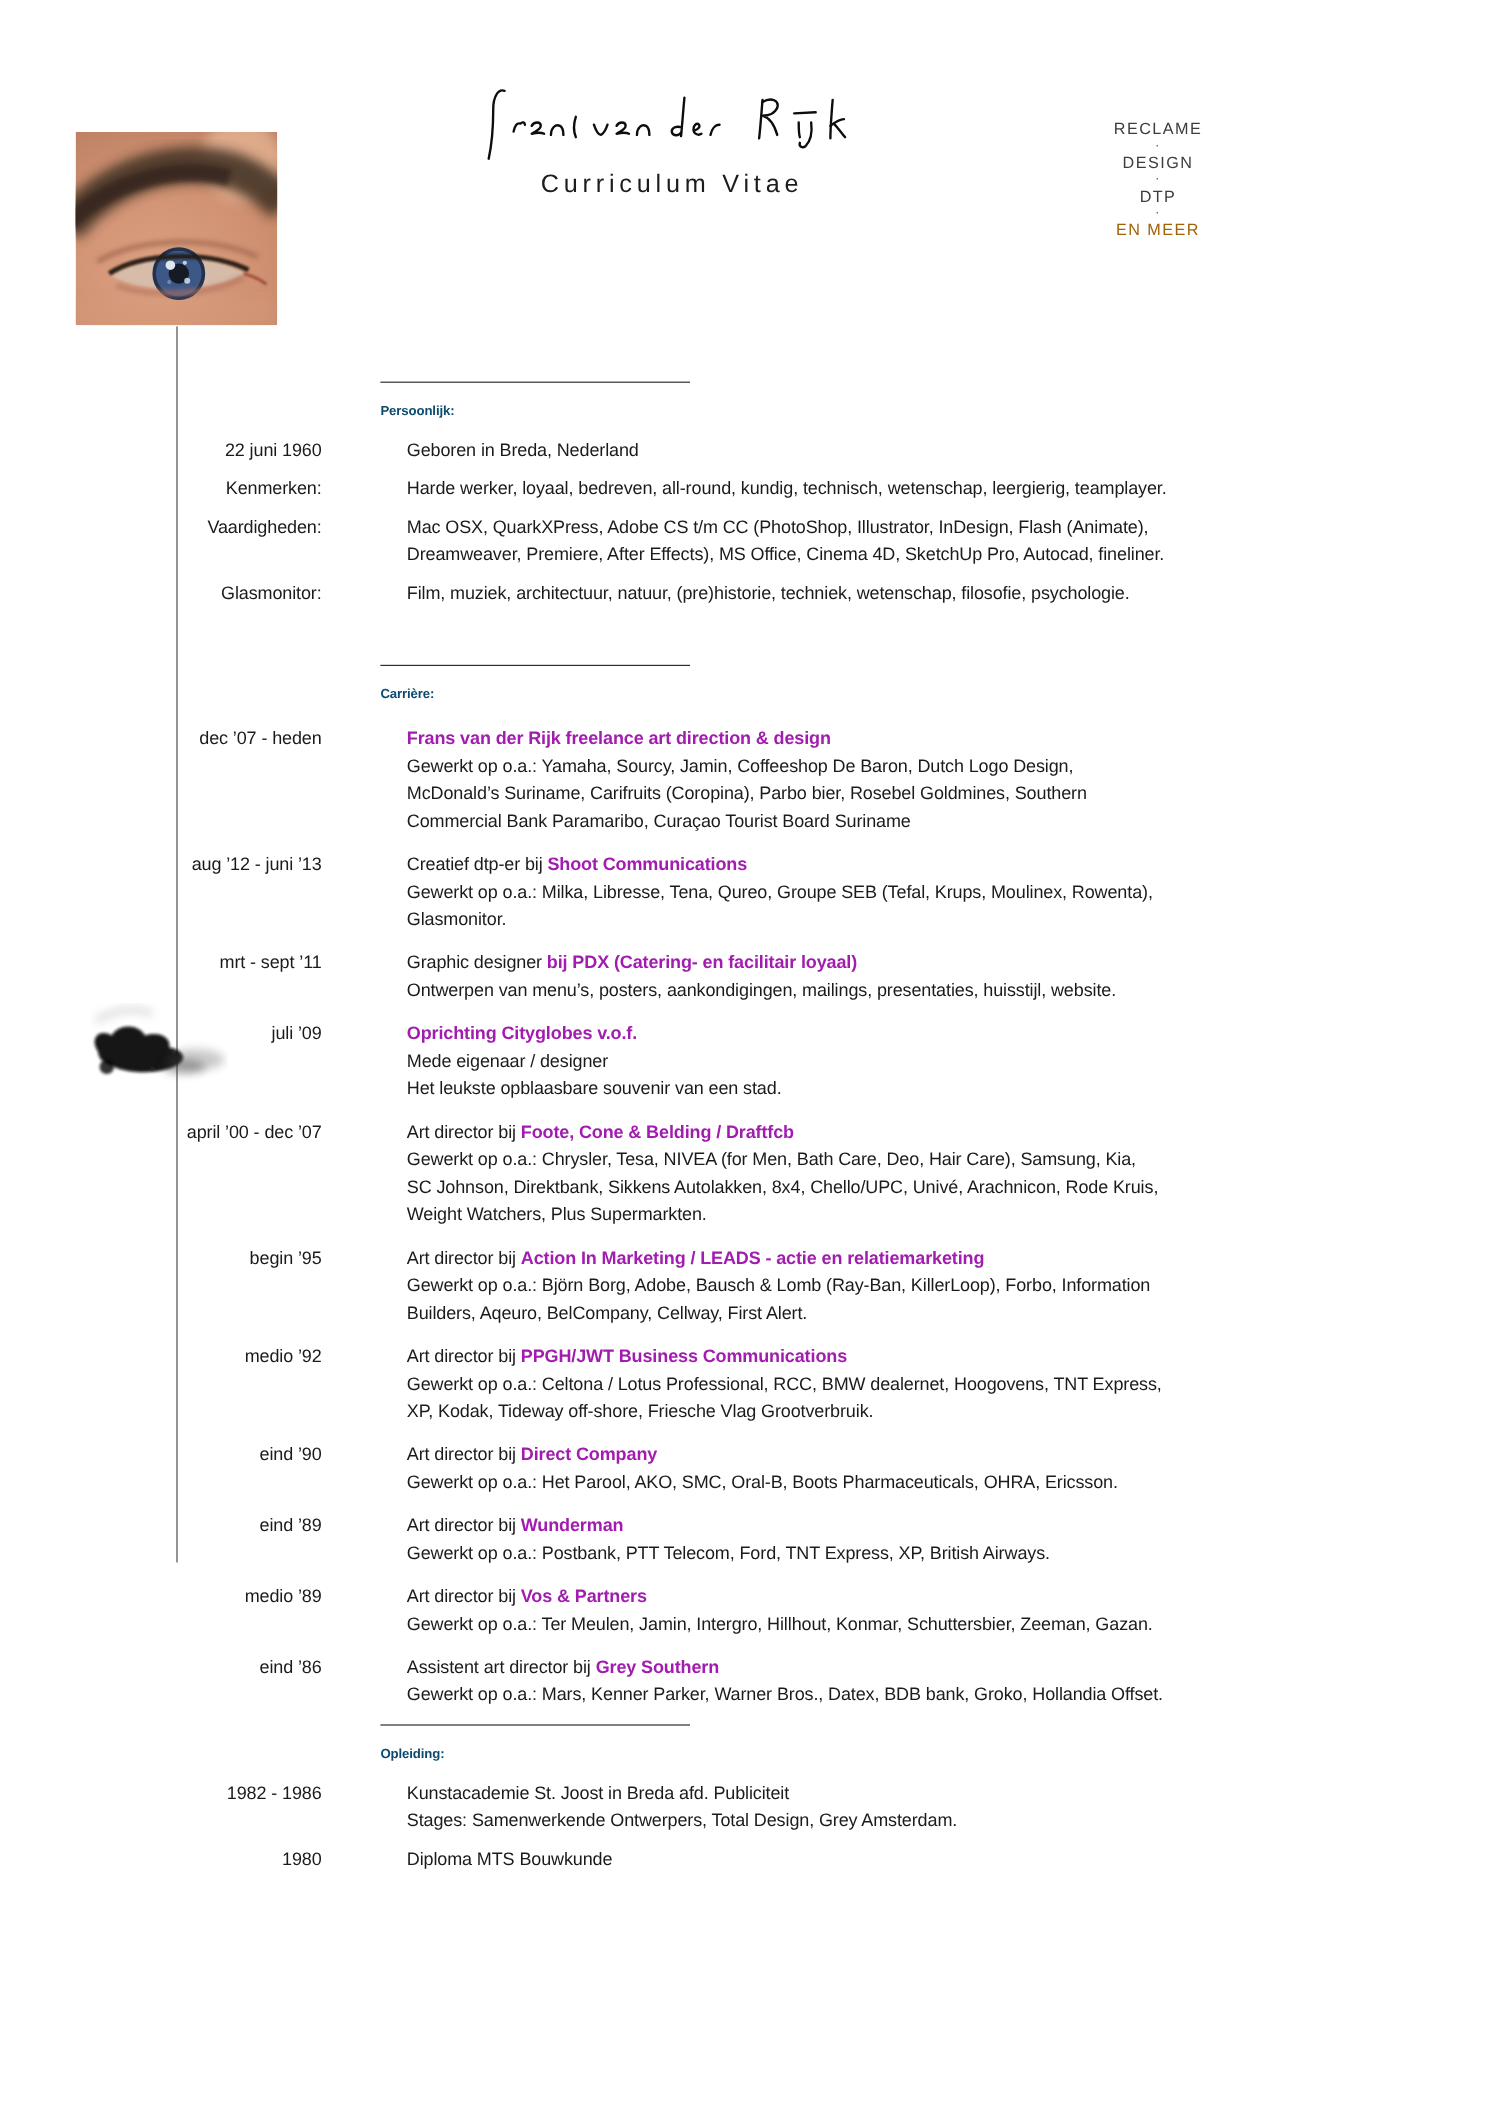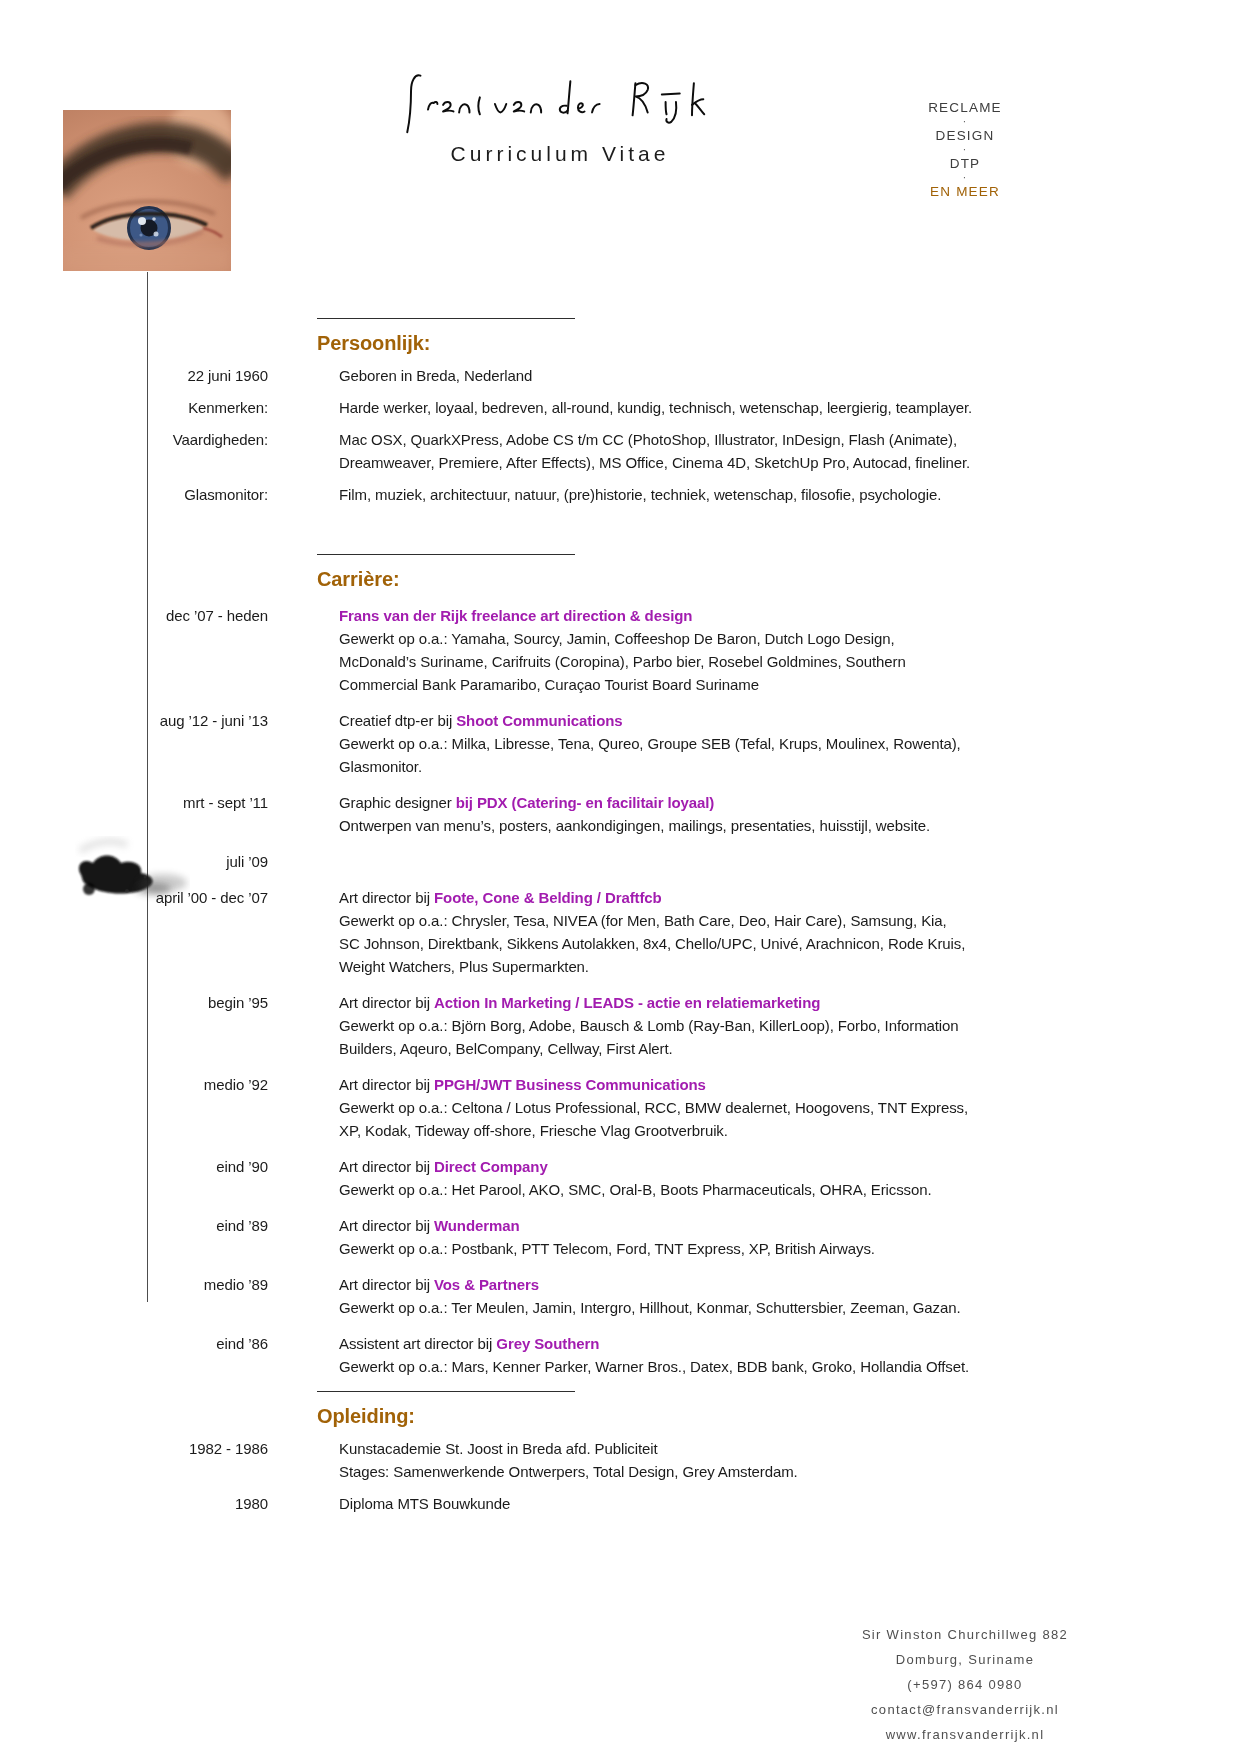--- a/index.html
+++ b/index.html
@@ -20,21 +20,21 @@
   .tag-item:last-child{color:#a16207;}
   .tag-dot{font-size:10px;line-height:12px;color:#555;}
   
   .vline{position:absolute;left:147px;top:272px;width:1px;height:1030px;background:#4d4d4d;}
   .smudge{position:absolute;left:75px;top:833px;width:115px;height:78px;}
   
   main{position:absolute;left:0;top:310px;width:1241px;font-size:15px;line-height:23px;letter-spacing:-0.1px;}
   .rule{margin-left:317px;width:258px;height:0;border:0;border-top:1px solid #2e2e2e;}
   .rule-career{margin-top:48px;}
   .rule-edu{margin-top:13px;}
-  .section-heading{margin:13px 0 0 317px;font-size:20px;font-weight:700;line-height:23px;color:#a16207;}
+  .section-heading{margin:13px 0 0 317px;font-size:11px;font-weight:700;line-height:23px;color:#0c4a6e;}
   .prow,.entry{display:grid;grid-template-columns:268px 1fr;column-gap:71px;}
   .prow{margin-top:9px;}
   .entry{margin-top:13px;}
   .date{text-align:right;}
   .text,.desc{white-space:pre-line;max-width:760px;}
   .etitle .bold{font-weight:700;color:#a21caf;}
   
   .footer-contact{position:absolute;left:830px;top:1622px;width:270px;text-align:center;
           font-size:13px;letter-spacing:1.3px;line-height:25px;color:#4f4f4f;}
   .fline[data-interactable="true"]{cursor:pointer;}
@@ -189,20 +189,25 @@
           </div>
           <div class="entry" data-interactable="false">
             <div class="date" data-interactable="false">mrt - sept ’11</div>
             <div class="econtent" data-interactable="false">
               <div class="etitle" data-interactable="false"><span data-interactable="false">Graphic designer </span><span class="bold" data-interactable="false">bij PDX (Catering- en facilitair loyaal)</span></div>
               <div class="desc" data-interactable="false">Ontwerpen van menu’s, posters, aankondigingen, mailings, presentaties, huisstijl, website.</div>
             </div>
           </div>
           <div class="entry" data-interactable="false">
             <div class="date" data-interactable="false">juli ’09</div>
+            <div class="econtent" data-interactable="false">
+              <div class="etitle" data-interactable="false"><span data-interactable="false"></span><span class="bold" data-interactable="false">Oprichting Cityglobes v.o.f.</span></div>
+              <div class="desc" data-interactable="false">Mede eigenaar / designer
+Het leukste opblaasbare souvenir van een stad.</div>
+            </div>
           </div>
           <div class="entry" data-interactable="false">
             <div class="date" data-interactable="false">april ’00 - dec ’07</div>
             <div class="econtent" data-interactable="false">
               <div class="etitle" data-interactable="false"><span data-interactable="false">Art director bij </span><span class="bold" data-interactable="false">Foote, Cone &amp; Belding / Draftfcb</span></div>
               <div class="desc" data-interactable="false">Gewerkt op o.a.: Chrysler, Tesa, NIVEA (for Men, Bath Care, Deo, Hair Care), Samsung, Kia,
 SC Johnson, Direktbank, Sikkens Autolakken, 8x4, Chello/UPC, Univé, Arachnicon, Rode Kruis,
 Weight Watchers, Plus Supermarkten.</div>
             </div>
           </div>
@@ -264,21 +269,14 @@
           </div>
           <div class="prow" data-interactable="false">
             <div class="date" data-interactable="false">1980</div>
             <div class="text" data-interactable="false">Diploma MTS Bouwkunde</div>
           </div>
         </div>
     </section>
 
   </main>
 
-  <footer class="footer-contact" data-interactable="false">
-      <div class="fline" data-interactable="false">Sir Winston Churchillweg 882</div>
-      <div class="fline" data-interactable="false">Domburg, Suriname</div>
-      <div class="fline" data-interactable="false">(+597) 864 0980</div>
-      <div class="fline" data-interactable="true">contact@fransvanderrijk.nl</div>
-      <div class="fline" data-interactable="true">www.fransvanderrijk.nl</div>
-    </footer>
 
 </div>
 
 </body></html>

